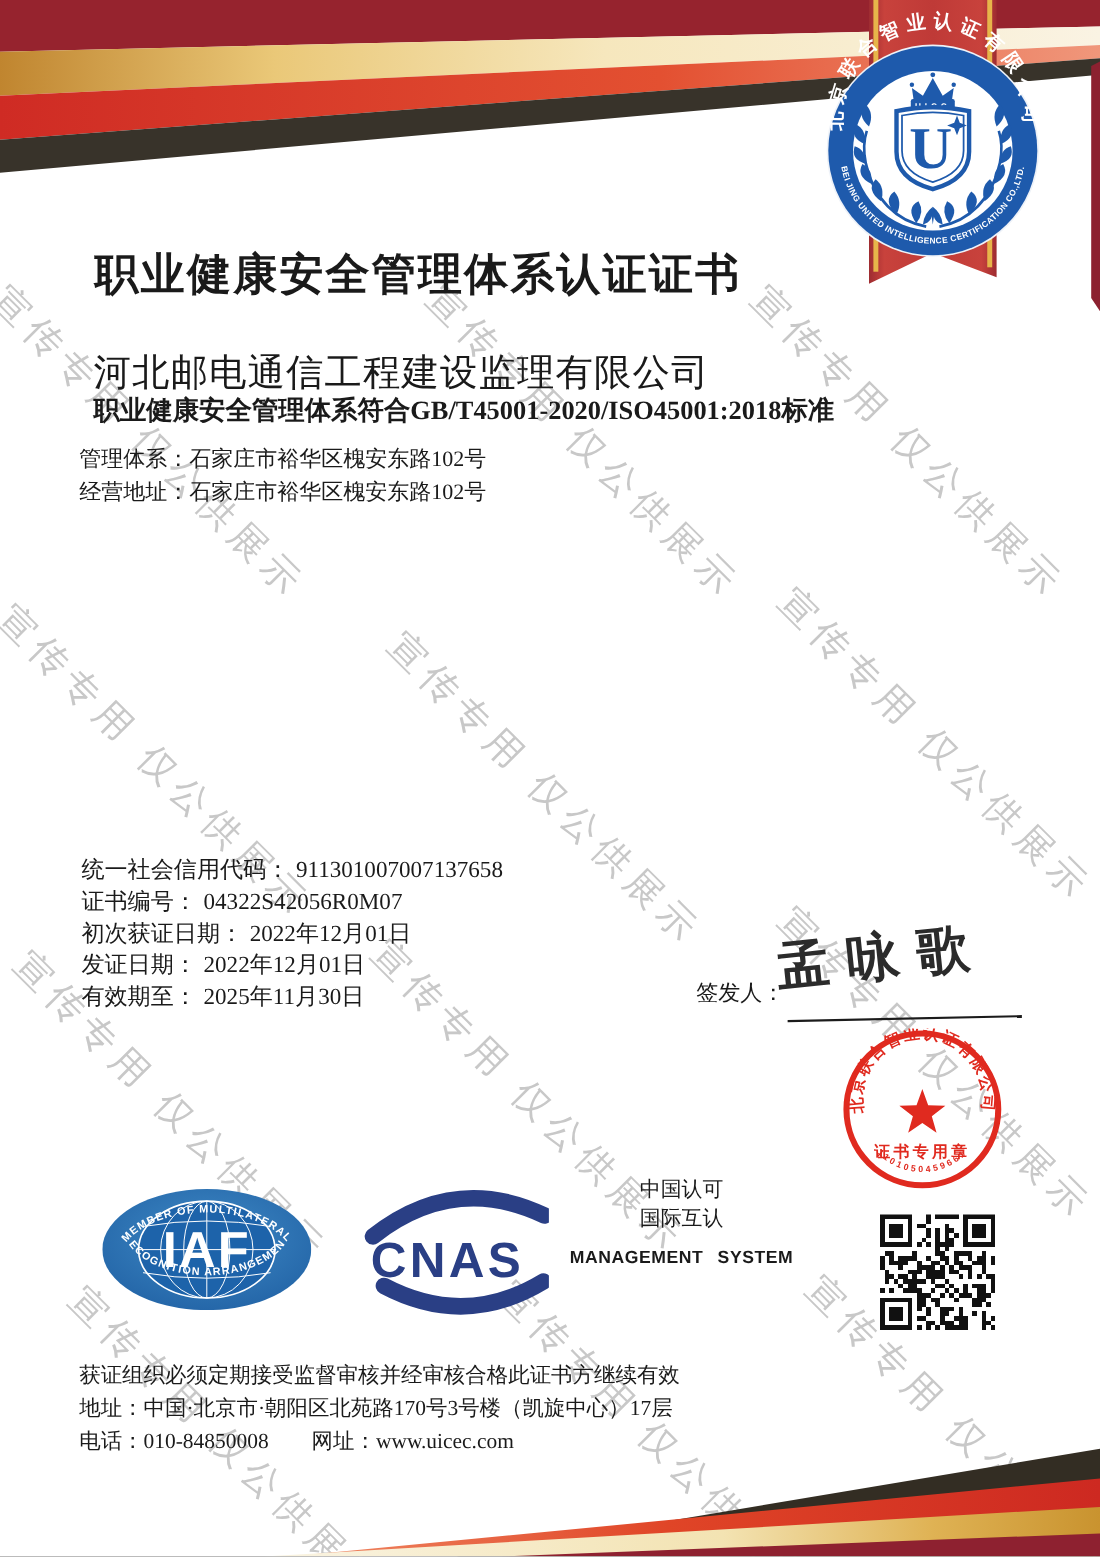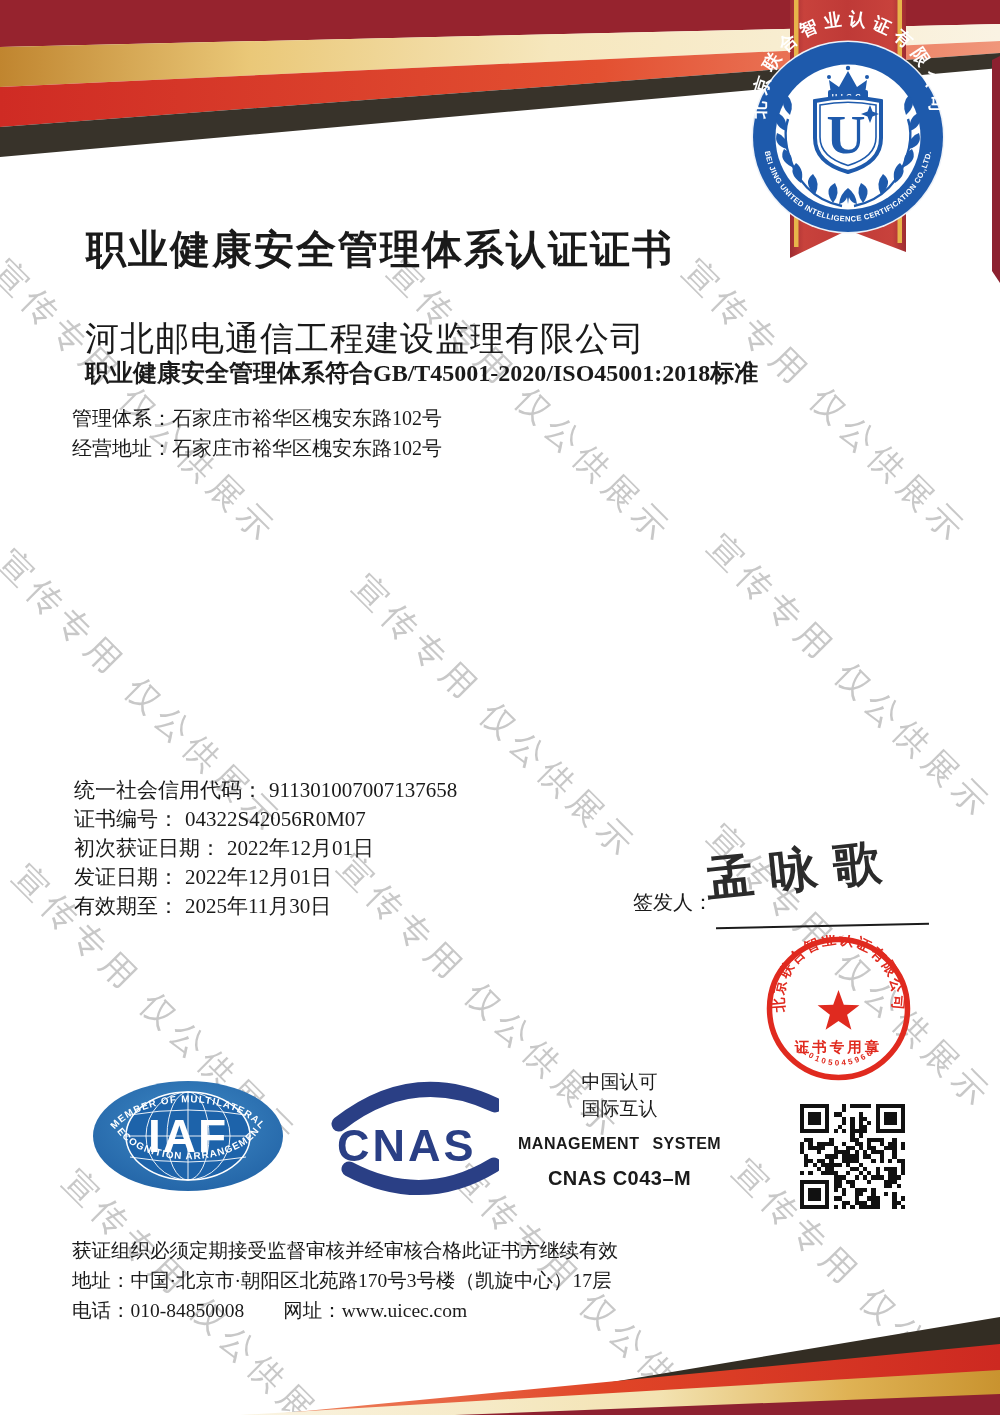--- a/index.html
+++ b/index.html
@@ -217,21 +217,20 @@
   <svg class="abs" width="168" height="118" style="left:331px;top:1078px">
     <path d="M8,46 Q82,-12 164,27" stroke="#2a3f85" stroke-width="15" fill="none" stroke-linecap="round"></path>
     <text x="6" y="83" font-size="45" font-weight="800" fill="#2a3f85" letter-spacing="3" font-family="Liberation Sans, DejaVu Sans, sans-serif">CNAS</text>
     <path d="M18,91 Q92,130 163,87" stroke="#2a3f85" stroke-width="15" fill="none" stroke-linecap="round"></path>
   </svg>
 
   <div class="abs accr" style="left:518px;top:1068px">
     <div>中国认可</div>
     <div>国际互认</div>
     <div class="en">MANAGEMENT SYSTEM</div>
-    <div class="code">CNAS C043–M</div>
   </div>
 
   <div class="abs" style="left:800px;top:1104px;width:105px;height:105px"><svg width="105" height="105" viewBox="0 0 25 25" shape-rendering="crispEdges" fill="#111">
         <rect x="10" y="0" width="1" height="1"></rect>
         <rect x="12" y="0" width="1" height="1"></rect>
         <rect x="13" y="0" width="1" height="1"></rect>
         <rect x="14" y="0" width="1" height="1"></rect>
         <rect x="15" y="0" width="1" height="1"></rect>
         <rect x="16" y="0" width="1" height="1"></rect>
         <rect x="10" y="1" width="1" height="1"></rect>

